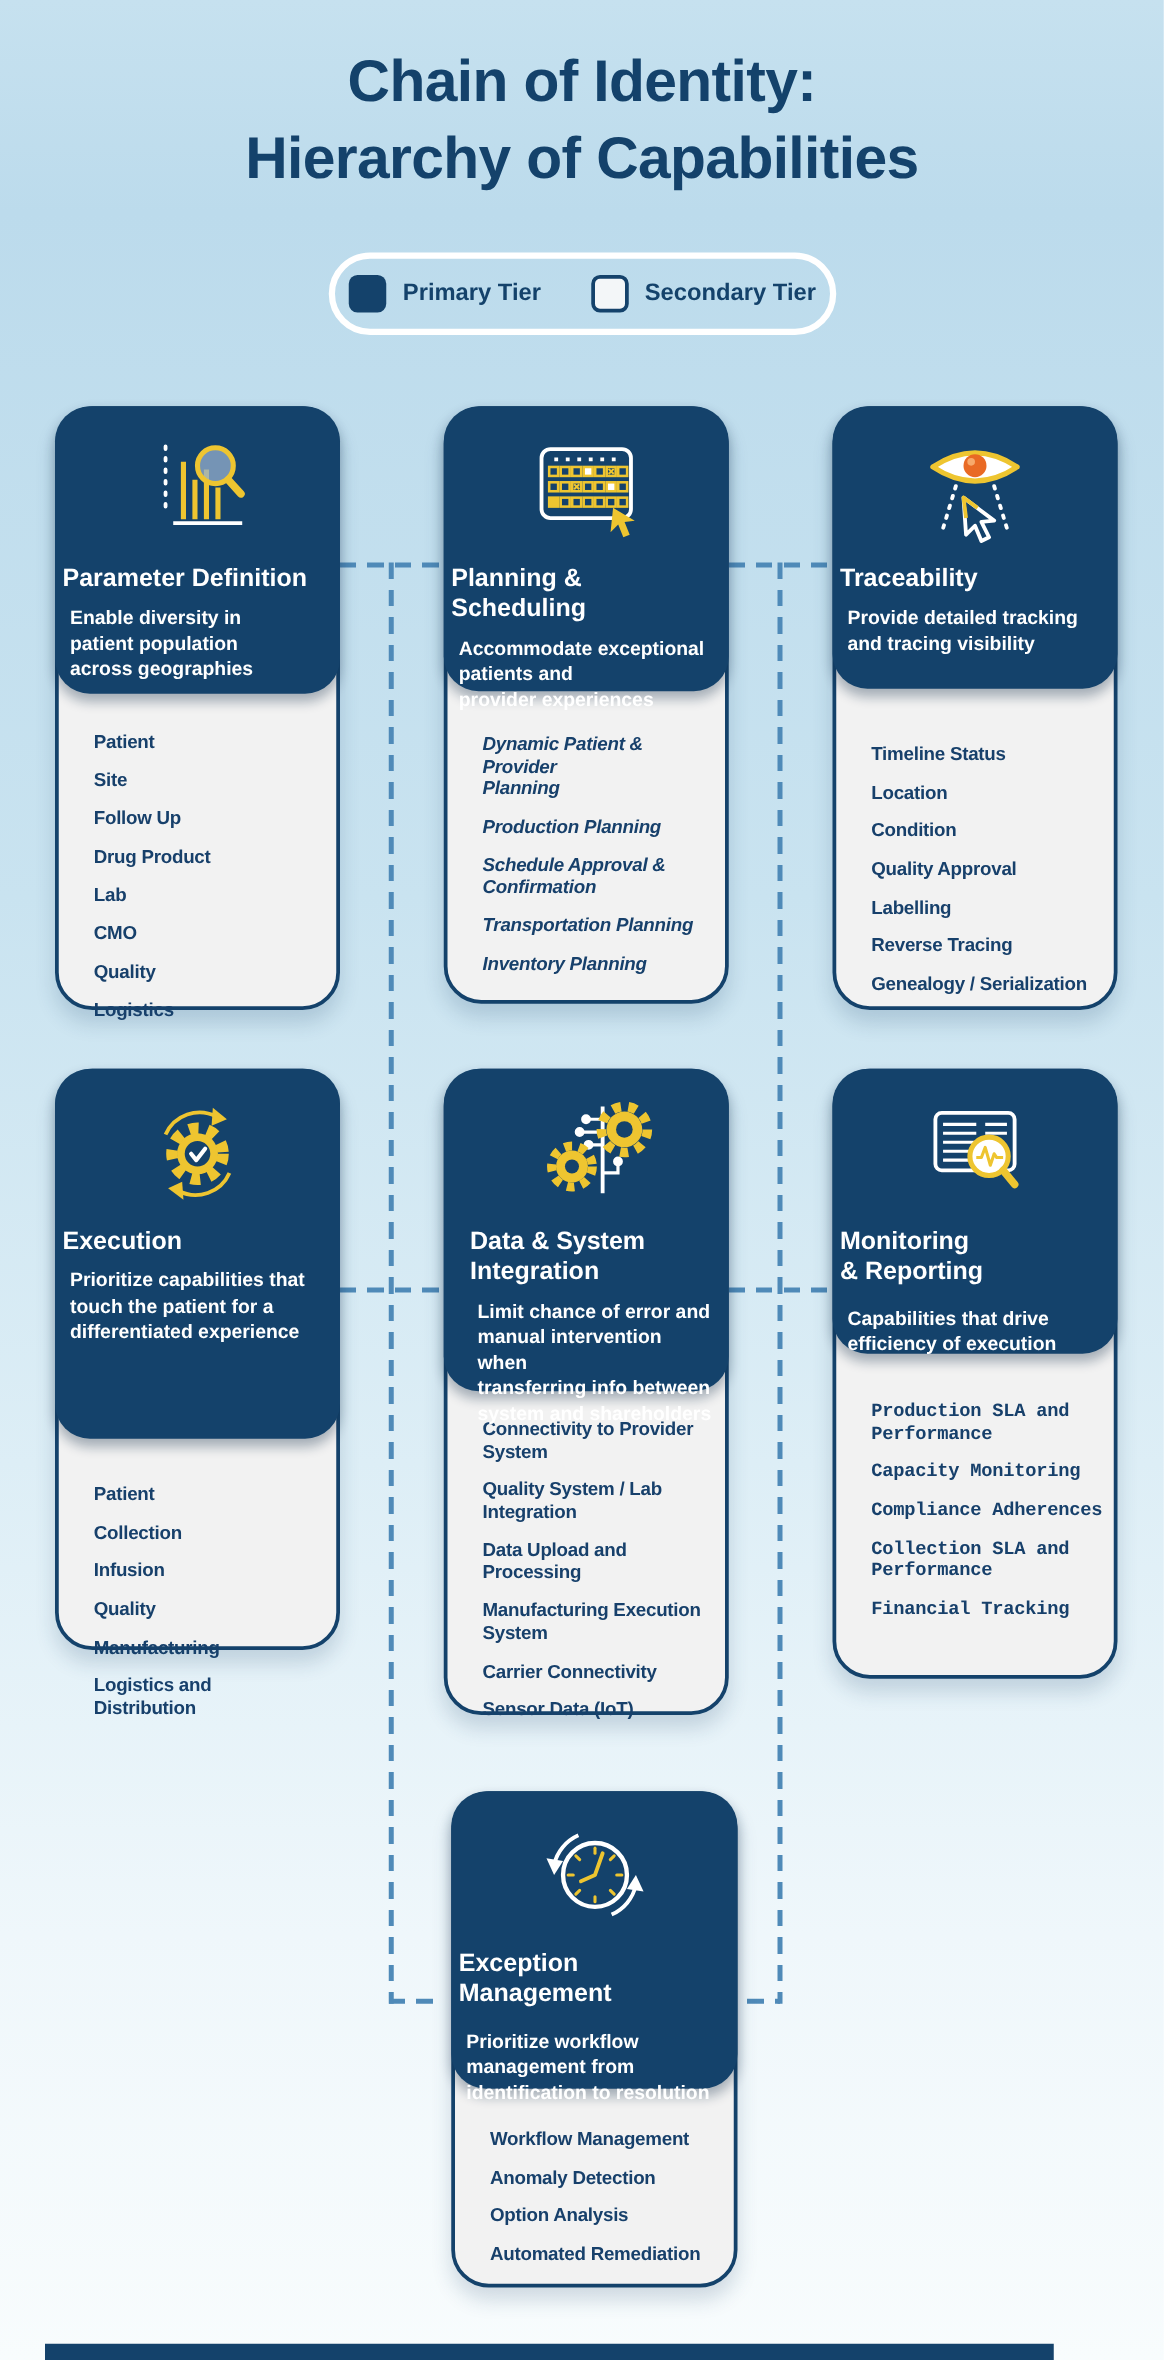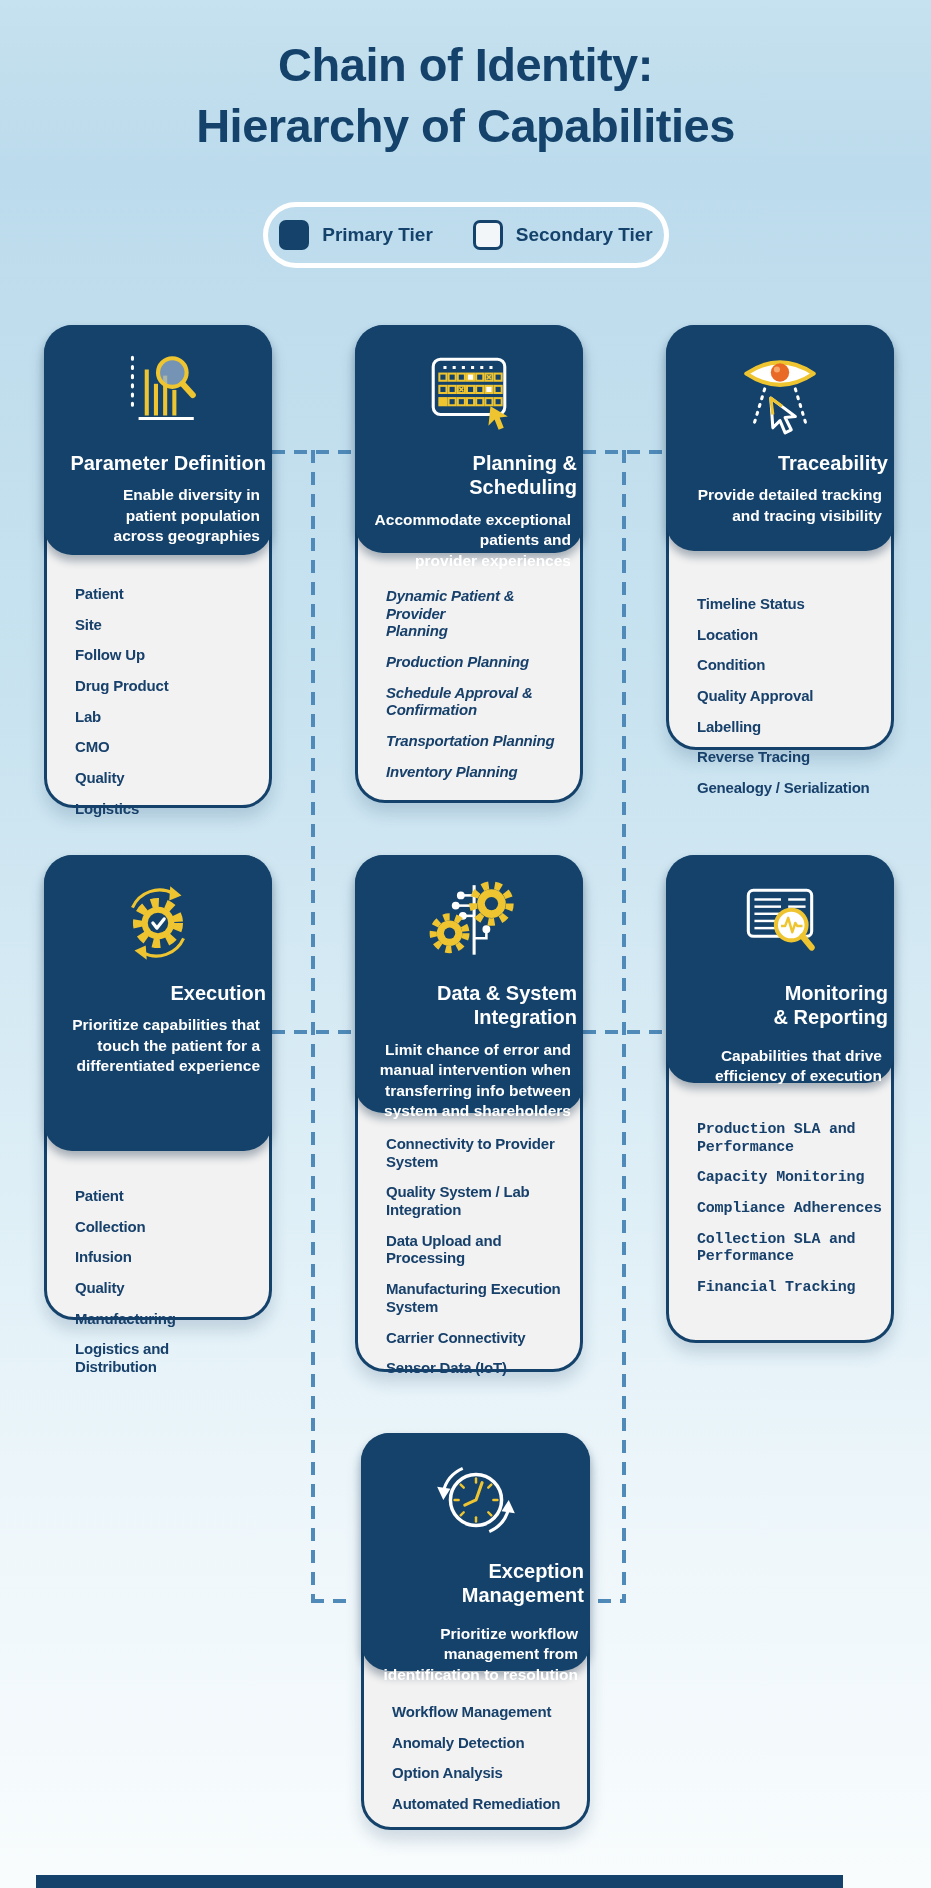--- a/index.html
+++ b/index.html
@@ -18,21 +18,21 @@
   .legend-label{font-size:19px;font-weight:700;color:#14426B;white-space:nowrap;}
   .legend-gap{width:14px;}
   
   .dash-h{position:absolute;height:4px;
     background:repeating-linear-gradient(90deg,#4F8AB8 0 13px,transparent 13px 22px);}
   .dash-v{position:absolute;width:4px;
     background:repeating-linear-gradient(180deg,#4F8AB8 0 13px,transparent 13px 22px);}
   
   .card{position:absolute;box-sizing:border-box;background:#F2F2F2;border:3px solid #14426B;
     border-radius:30px;box-shadow:0 10px 16px rgba(25,65,105,.18);}
-  .card-header{margin:-3px -3px 0;border-radius:28px;background:#14426B;color:#fff;text-align:right;
+  .card-header{margin:-3px -3px 0;border-radius:28px;background:#14426B;color:#fff;text-align:left;
     box-sizing:border-box;box-shadow:0 6px 9px rgba(8,35,64,.33);position:relative;z-index:2;}
   .icon-wrap{display:flex;justify-content:center;align-items:center;padding-top:20px;height:96px;}
   .icon-wrap svg{width:92px;height:92px;display:block;}
   .card-title{margin:10px 6px 0;font-size:20px;font-weight:700;line-height:1.22;white-space:pre-line;}
   .card-sub{margin:10px 12px 0;font-size:15.5px;font-weight:700;line-height:1.32;white-space:pre-line;}
   .cap-list{list-style:none;margin:0;padding:34px 4px 0 28px;position:relative;z-index:1;}
   .cap-list li{font-size:15px;font-weight:700;color:#17406B;margin:0 0 13px;line-height:1.18;
     white-space:pre-line;letter-spacing:-0.2px;}
   
   .footer-bar{position:absolute;left:36px;bottom:0;width:807px;height:13px;background:#14426B;}
@@ -139,21 +139,21 @@
         <li>Dynamic Patient &amp; Provider
 Planning</li>
         <li>Production Planning</li>
         <li>Schedule Approval &amp;
 Confirmation</li>
         <li>Transportation Planning</li>
         <li>Inventory Planning</li>
       </ul>
   </article>
 
-  <article class="card" style="left:666px;top:325px;width:228px;height:425px;">
+  <article class="card" style="left:666px;top:325px;width:228px;height:483px;">
     <div class="card-header" style="height:226px;">
       <div class="icon-wrap">
         <svg viewBox="0 0 90 90">
           <path d="M12 26 Q45 4 78 26 Q45 48 12 26 Z" fill="#fff" stroke="#EEC530" stroke-width="4" stroke-linejoin="round"></path>
           <circle cx="45" cy="25" r="9" fill="#E96A24"></circle>
           <circle cx="42" cy="22" r="3" fill="#F7A96B"></circle>
           <line x1="30" y1="41" x2="20" y2="74" stroke="#fff" stroke-width="3" stroke-dasharray="2 6" stroke-linecap="round"></line>
           <line x1="60" y1="41" x2="70" y2="74" stroke="#fff" stroke-width="3" stroke-dasharray="2 6" stroke-linecap="round"></line>
           <path d="M36 50 L60 68 L50 69 L56 81 L50 84 L45 72 L38 79 Z" fill="none" stroke="#fff" stroke-width="3" stroke-linejoin="round"></path>
           <polyline points="47,58 36,50 38,66" fill="none" stroke="#EEC530" stroke-width="3" stroke-linejoin="round"></polyline>
@@ -198,21 +198,21 @@
         <li>Collection</li>
         <li>Infusion</li>
         <li>Quality</li>
         <li>Manufacturing</li>
         <li>Logistics and
 Distribution</li>
       </ul>
   </article>
 
   <article class="card" style="left:355px;top:855px;width:228px;height:517px;">
-    <div class="card-header" style="height:258px;">
+    <div class="card-header" style="height:258px;padding-left:15px;">
       <div class="icon-wrap">
         <svg viewBox="0 0 90 90">
           <line x1="50" y1="8" x2="50" y2="76" stroke="#fff" stroke-width="3"></line>
           <g stroke="#fff" stroke-width="2.5" fill="#fff">
             <line x1="38" y1="18" x2="50" y2="18"></line>
               <circle cx="37" cy="18" r="2.6"></circle>
             <line x1="33" y1="28" x2="50" y2="28"></line>
               <circle cx="32" cy="28" r="2.6"></circle>
             <line x1="40" y1="38" x2="50" y2="38"></line>
               <circle cx="39" cy="38" r="2.6"></circle>

